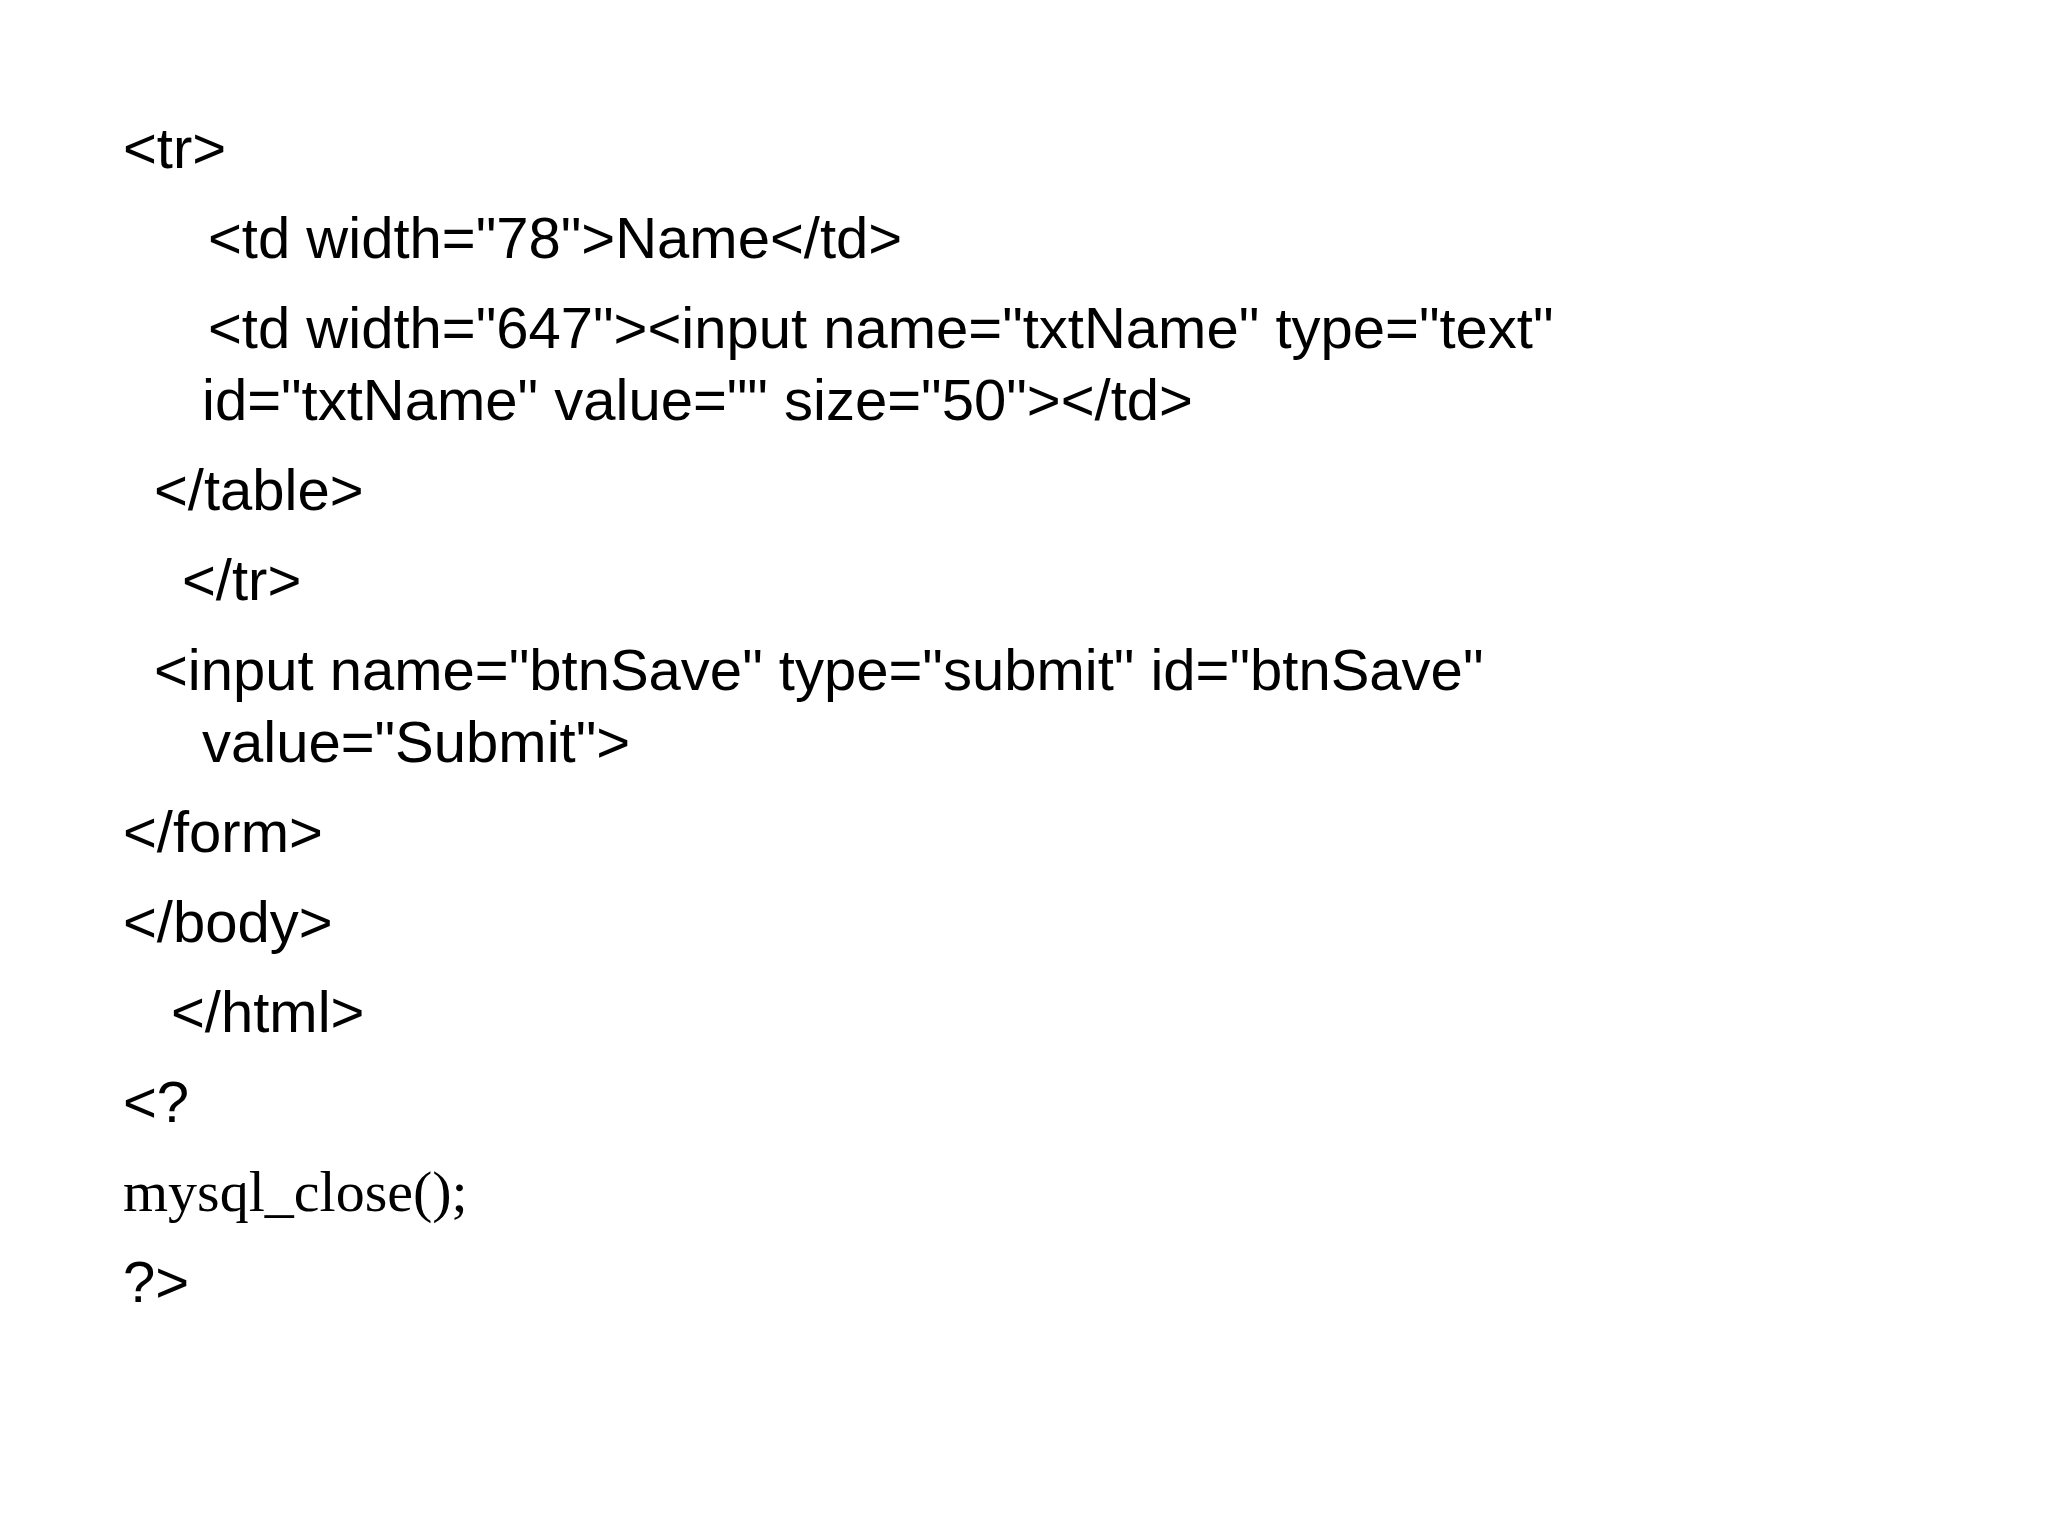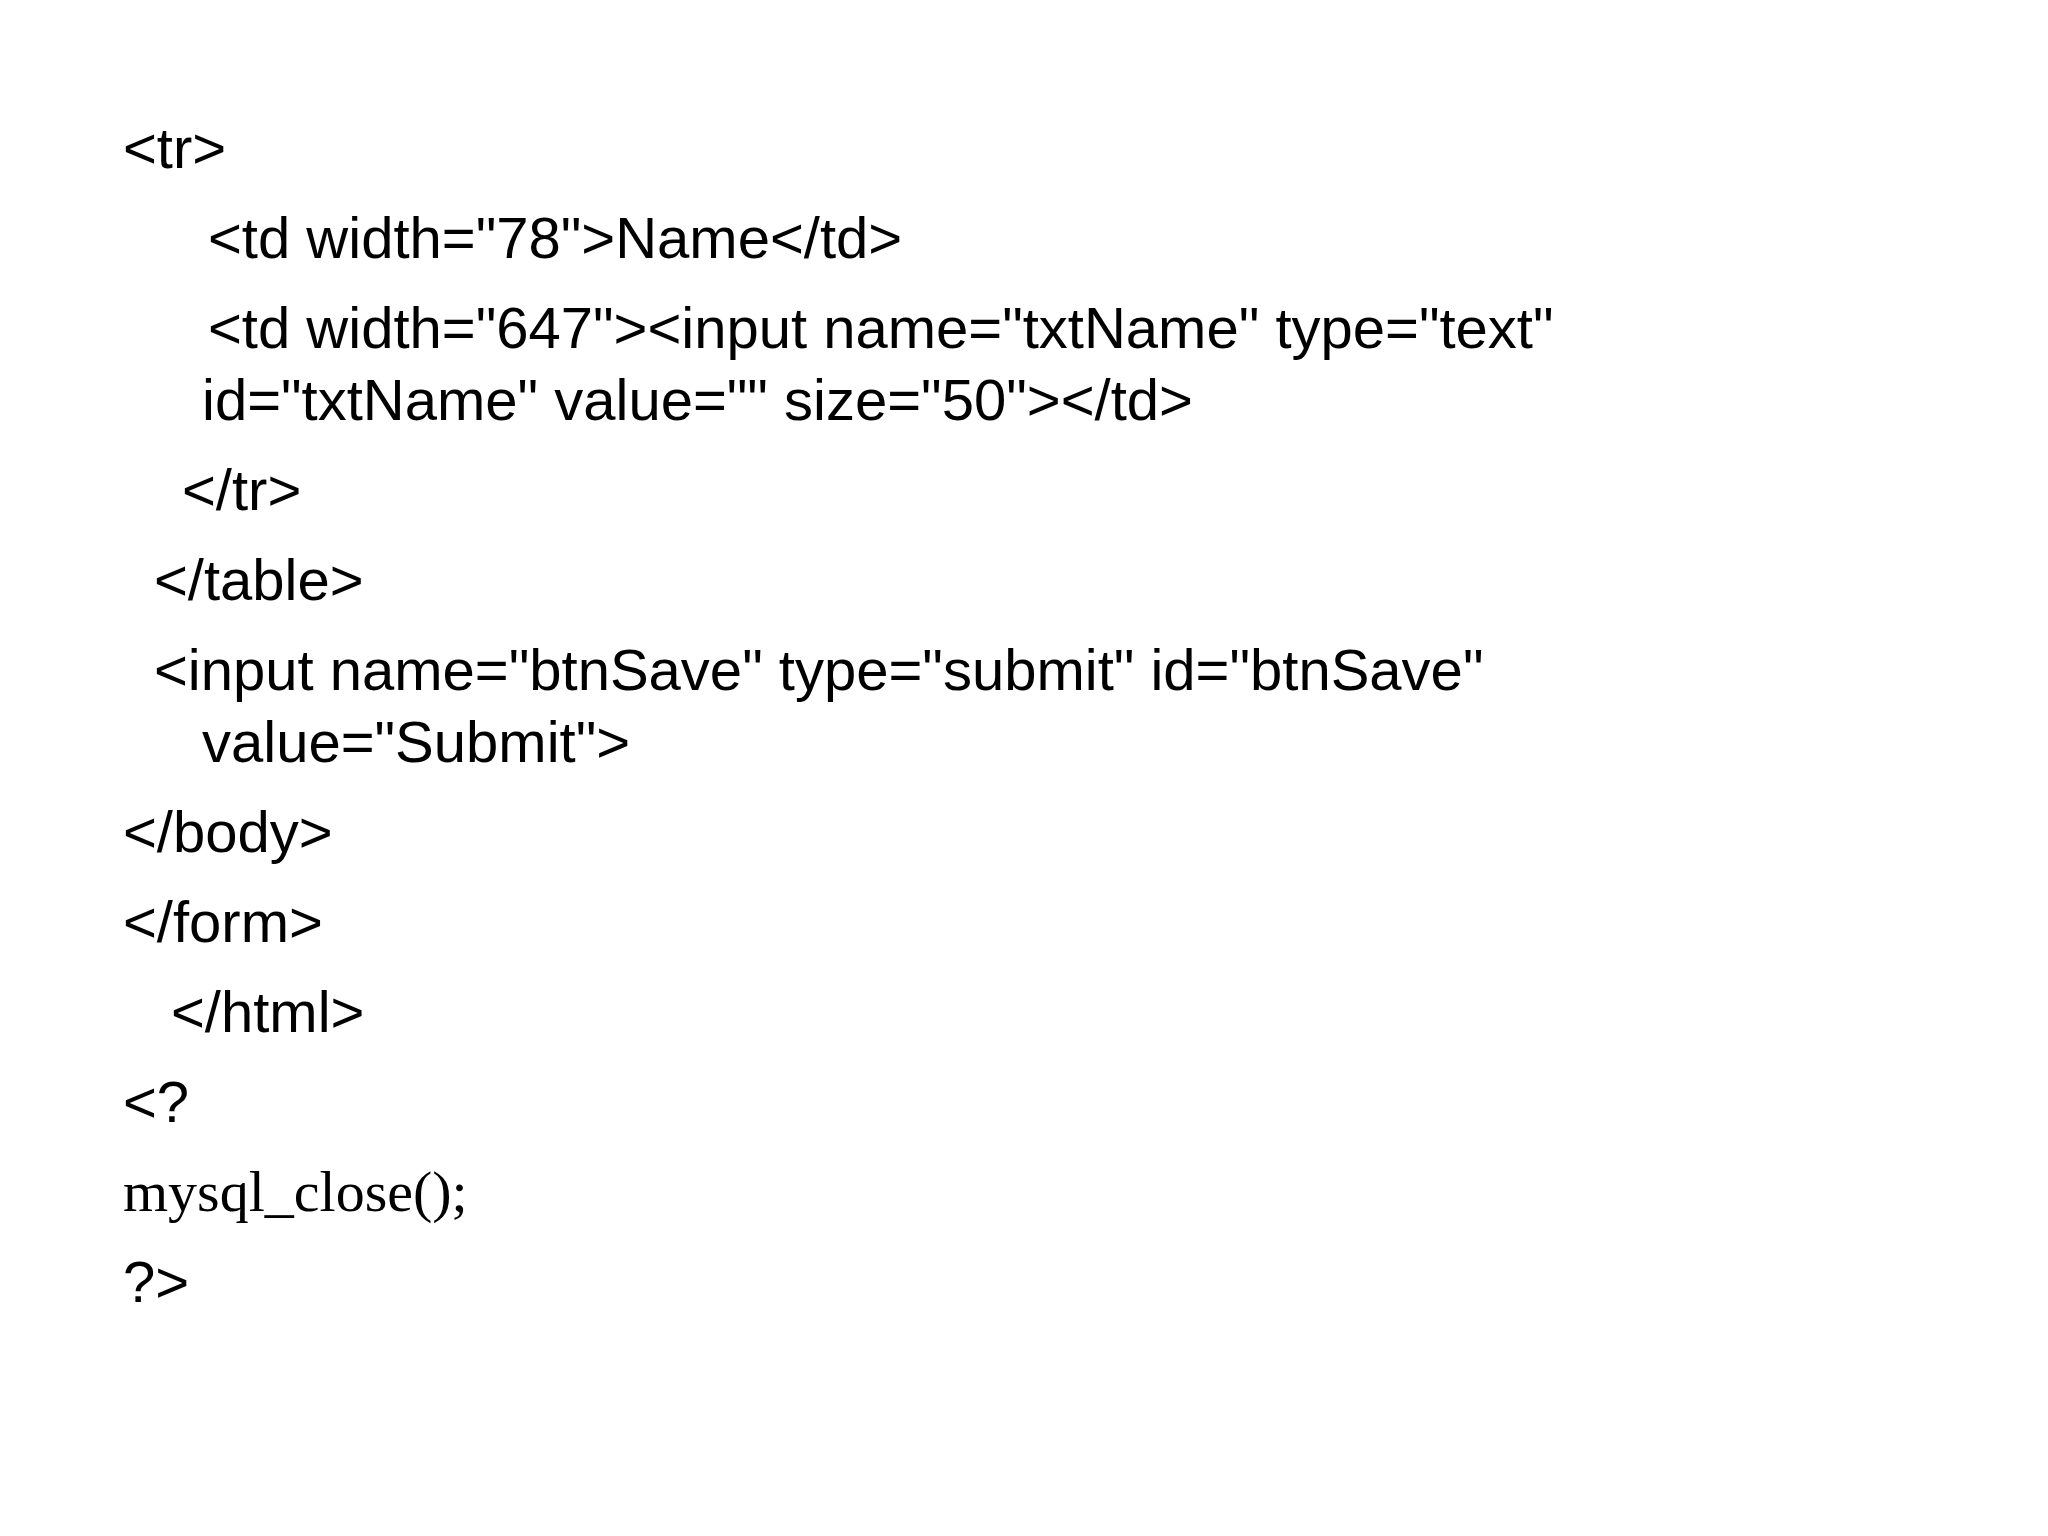--- a/index.html
+++ b/index.html
@@ -42,24 +42,24 @@
 </style>
 </head>
 <body>
 
 <div class="slide">
   <div class="code-block" id="code-block">
       <div class="code-line" style="padding-left: 0px;">&lt;tr&gt;</div>
       <div class="code-line" style="padding-left: 85px;">&lt;td width="78"&gt;Name&lt;/td&gt;</div>
       <div class="code-line" style="padding-left: 85px;">&lt;td width="647"&gt;&lt;input name="txtName" type="text"</div>
       <div class="code-line continuation" style="padding-left: 79px;">id="txtName" value="" size="50"&gt;&lt;/td&gt;</div>
+      <div class="code-line" style="padding-left: 31px;">&lt;/table&gt;</div>
       <div class="code-line" style="padding-left: 59px;">&lt;/tr&gt;</div>
-      <div class="code-line" style="padding-left: 31px;">&lt;/table&gt;</div>
       <div class="code-line" style="padding-left: 31px;">&lt;input name="btnSave" type="submit" id="btnSave"</div>
       <div class="code-line continuation" style="padding-left: 79px;">value="Submit"&gt;</div>
+      <div class="code-line" style="padding-left: 0px;">&lt;/form&gt;</div>
       <div class="code-line" style="padding-left: 0px;">&lt;/body&gt;</div>
-      <div class="code-line" style="padding-left: 0px;">&lt;/form&gt;</div>
       <div class="code-line" style="padding-left: 0px; margin-left: 48px;">&lt;/html&gt;</div>
       <div class="code-line" style="padding-left: 0px;">&lt;?</div>
       <div class="code-line" style="padding-left: 0px; font-family: Liberation Serif, serif;">mysql_close();</div>
       <div class="code-line" style="padding-left: 0px;">?&gt;</div>
     </div>
 </div>
 
 </body></html>

